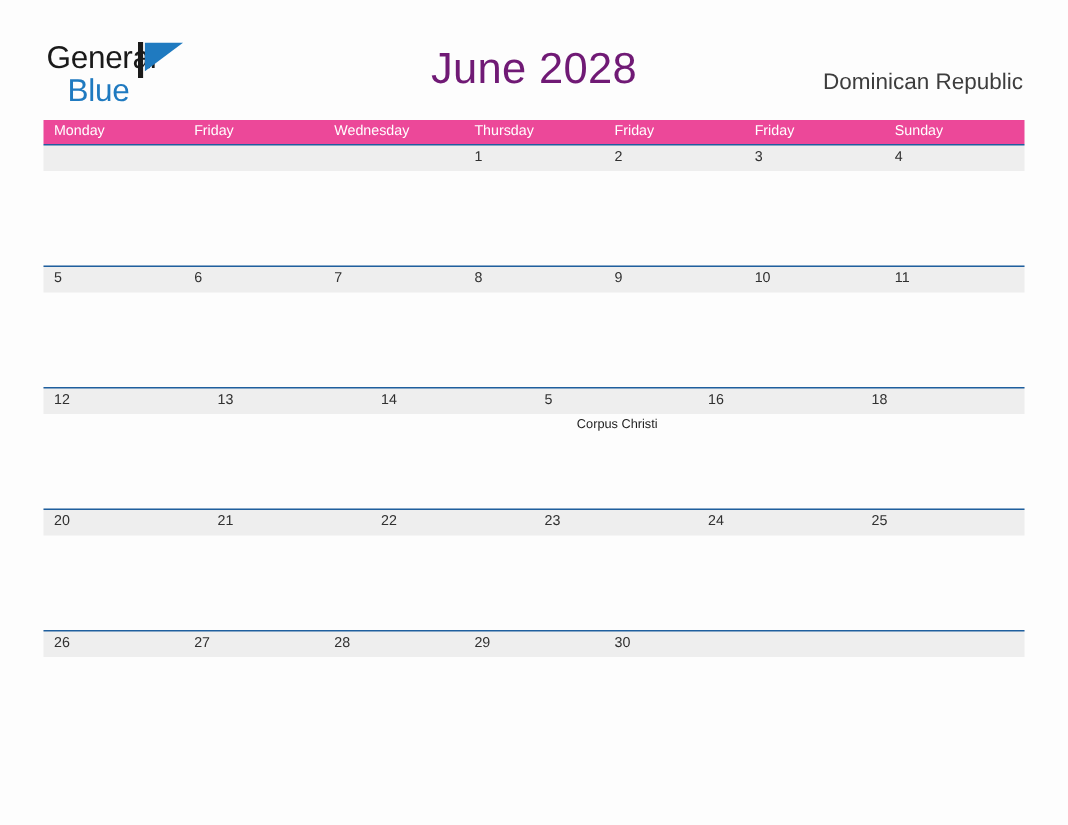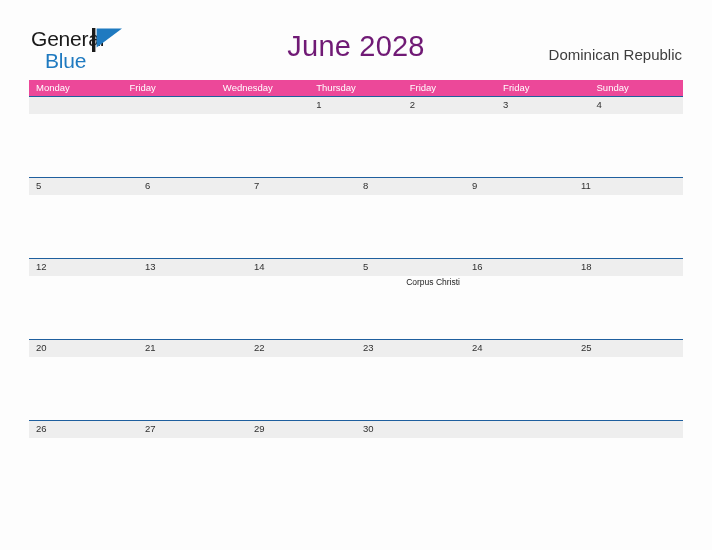--- a/index.html
+++ b/index.html
@@ -134,21 +134,21 @@
     height: 100%;
   }
   .day-number {
     font-size: 9.5px;
     color: #303030;
     line-height: 13px;
     display: block;
   }
   .day-events {
     margin-top: 4px;
-    text-align: right;
+    text-align: center;
     padding-right: 5px;
   }
   .day-event {
     font-size: 8.5px;
     color: #1c1c1c;
     line-height: 11px;
     display: block;
   }
   .day-cell.empty .day-number { visibility: hidden; }
 </style>
@@ -245,20 +245,25 @@
             <span class="day-number">8</span>
           </div>
         </div>
         <div class="day-cell">
           <div class="day-inner">
             <span class="day-number">9</span>
           </div>
         </div>
         <div class="day-cell">
           <div class="day-inner">
+            <span class="day-number">10</span>
+          </div>
+        </div>
+        <div class="day-cell">
+          <div class="day-inner">
             <span class="day-number">11</span>
           </div>
         </div>
       </div>
       <div class="week-row">
         <div class="week-band"></div>
         <div class="day-cell">
           <div class="day-inner">
             <span class="day-number">12</span>
           </div>
@@ -332,20 +337,25 @@
             <span class="day-number">26</span>
           </div>
         </div>
         <div class="day-cell">
           <div class="day-inner">
             <span class="day-number">27</span>
           </div>
         </div>
         <div class="day-cell">
           <div class="day-inner">
+            <span class="day-number">28</span>
+          </div>
+        </div>
+        <div class="day-cell">
+          <div class="day-inner">
             <span class="day-number">29</span>
           </div>
         </div>
         <div class="day-cell">
           <div class="day-inner">
             <span class="day-number">30</span>
           </div>
         </div>
         <div class="day-cell empty">
           <div class="day-inner">

